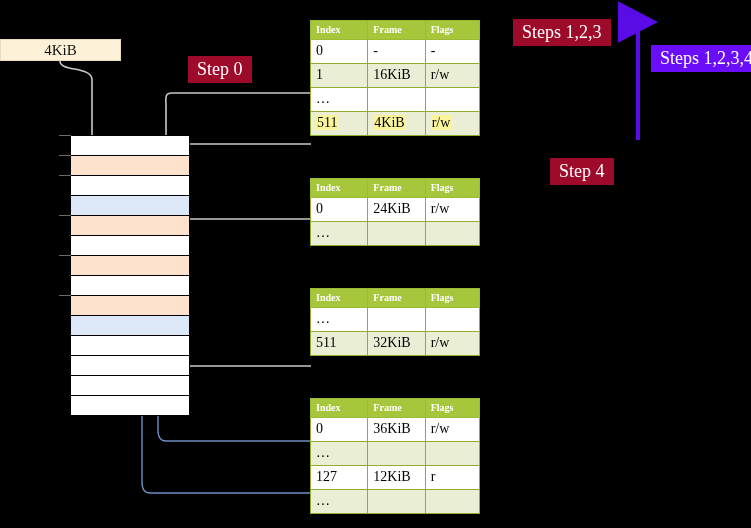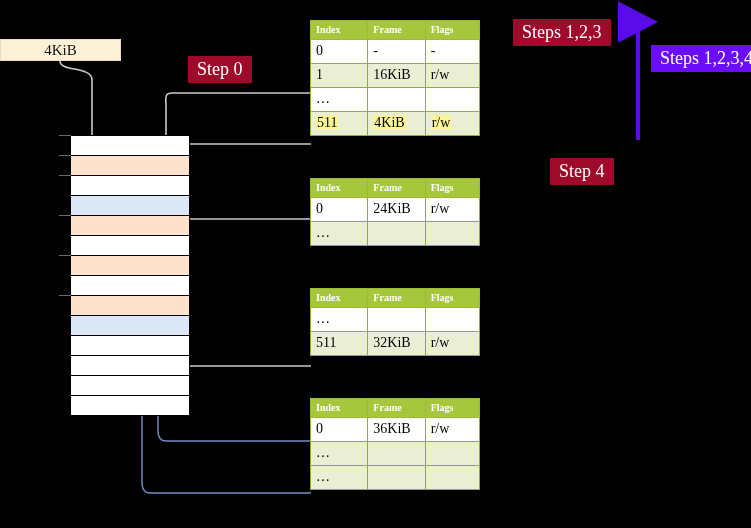--- a/index.html
+++ b/index.html
@@ -272,20 +272,25 @@
         <tr>
           <td class="c-index">0</td>
           <td class="c-frame">36KiB</td>
           <td class="c-flags">r/w</td>
         </tr>
         <tr class="alt">
           <td class="c-index">…</td>
           <td class="c-frame empty"></td>
           <td class="c-flags empty"></td>
         </tr>
+        <tr>
+          <td class="c-index">127</td>
+          <td class="c-frame">12KiB</td>
+          <td class="c-flags">r</td>
+        </tr>
         <tr class="alt">
           <td class="c-index">…</td>
           <td class="c-frame empty"></td>
           <td class="c-flags empty"></td>
         </tr>
       </tbody>
     </table>
 
 </div>
 

